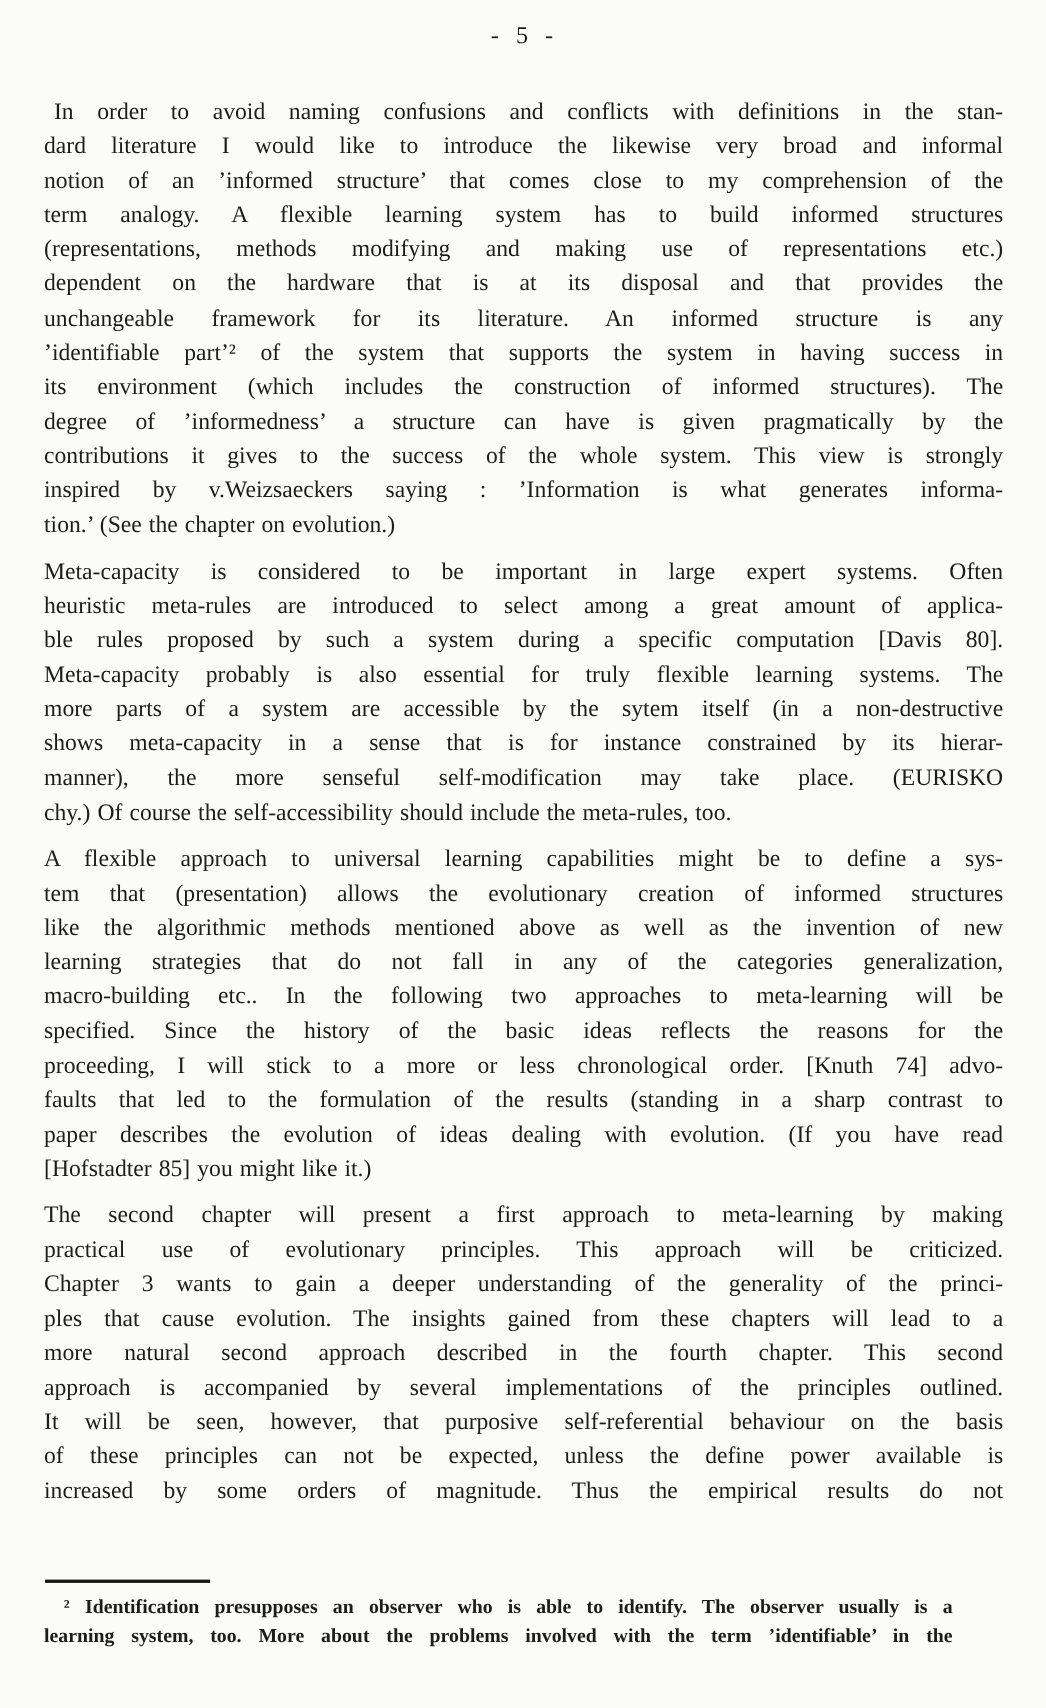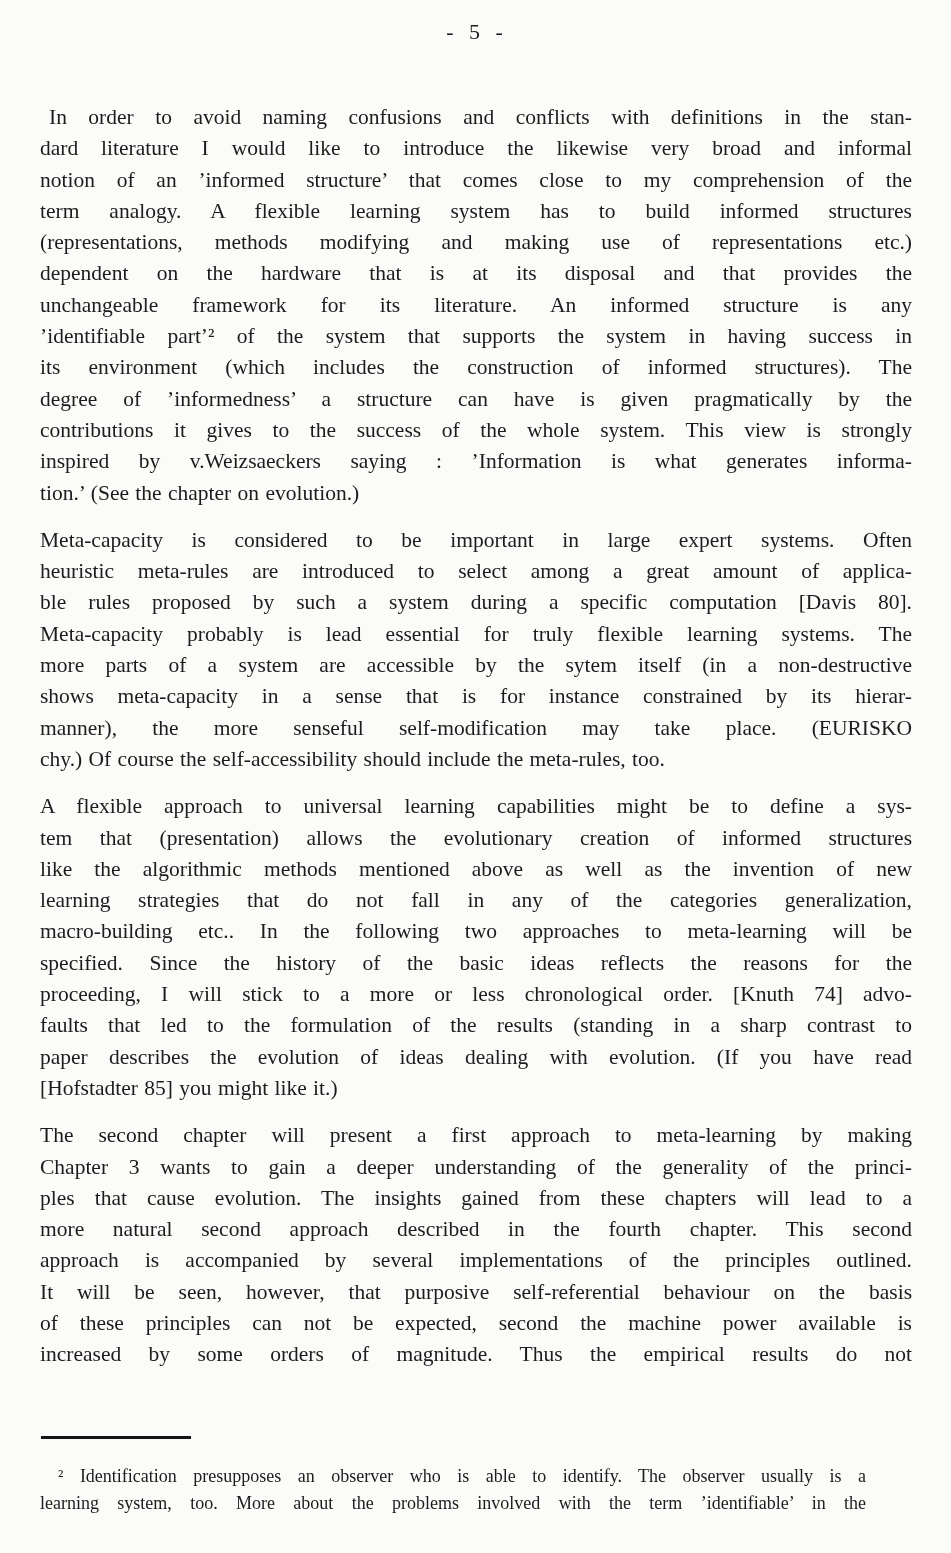--- a/index.html
+++ b/index.html
@@ -24,21 +24,21 @@
     word-spacing: 6px;
   }
   .body-text {
     position: absolute;
     left: 40px;
     top: 86px;
     width: 872px;
     font-size: 21.5px;
     line-height: 31.3px;
   }
-  .paragraph { margin: 16px 0 11px 0; }
+  .paragraph { margin: 0 0 11px 0; }
   .line {
     text-align: justify;
     text-align-last: justify;
     word-spacing: 1px;
   }
   .line.endline { text-align-last: left; }
   .line.indent { text-indent: 9px; }
   .footnote-sep {
     position: absolute;
     left: 41px;
@@ -51,20 +51,21 @@
     position: absolute;
     left: 40px;
     top: 1447px;
     width: 826px;
     font-size: 18px;
     line-height: 27px;
   }
   .fline {
     text-align: justify;
     text-align-last: justify;
+    font-weight: bold;
   }
   .fline.endline { text-align-last: left; }
   .fline.indent { text-indent: 18px; }
 </style>
 </head>
 <body>
 
 <div class="page">
   <div class="page-number">- 5 -</div>
 
@@ -81,46 +82,47 @@
         <div class="line">its environment (which includes the construction of informed structures). The</div>
         <div class="line">degree of ’informedness’ a structure can have is given pragmatically by the</div>
         <div class="line">contributions it gives to the success of the whole system. This view is strongly</div>
         <div class="line">inspired by v.Weizsaeckers saying : ’Information is what generates informa-</div>
         <div class="line endline">tion.’ (See the chapter on evolution.)</div>
       </div>
       <div class="paragraph">
         <div class="line">Meta-capacity is considered to be important in large expert systems. Often</div>
         <div class="line">heuristic meta-rules are introduced to select among a great amount of applica-</div>
         <div class="line">ble rules proposed by such a system during a specific computation [Davis 80].</div>
-        <div class="line">Meta-capacity probably is lead essential for truly flexible learning systems. The</div>
+        <div class="line">Meta-capacity probably is also essential for truly flexible learning systems. The</div>
         <div class="line">more parts of a system are accessible by the sytem itself (in a non-destructive</div>
         <div class="line">shows meta-capacity in a sense that is for instance constrained by its hierar-</div>
         <div class="line">manner), the more senseful self-modification may take place. (EURISKO</div>
         <div class="line endline">chy.) Of course the self-accessibility should include the meta-rules, too.</div>
       </div>
       <div class="paragraph">
         <div class="line">A flexible approach to universal learning capabilities might be to define a sys-</div>
         <div class="line">tem that (presentation) allows the evolutionary creation of informed structures</div>
         <div class="line">like the algorithmic methods mentioned above as well as the invention of new</div>
         <div class="line">learning strategies that do not fall in any of the categories generalization,</div>
         <div class="line">macro-building etc.. In the following two approaches to meta-learning will be</div>
         <div class="line">specified. Since the history of the basic ideas reflects the reasons for the</div>
         <div class="line">proceeding, I will stick to a more or less chronological order. [Knuth 74] advo-</div>
         <div class="line">faults that led to the formulation of the results (standing in a sharp contrast to</div>
         <div class="line">paper describes the evolution of ideas dealing with evolution. (If you have read</div>
         <div class="line endline">[Hofstadter 85] you might like it.)</div>
       </div>
       <div class="paragraph">
         <div class="line">The second chapter will present a first approach to meta-learning by making</div>
+        <div class="line">practical use of evolutionary principles. This approach will be criticized.</div>
         <div class="line">Chapter 3 wants to gain a deeper understanding of the generality of the princi-</div>
         <div class="line">ples that cause evolution. The insights gained from these chapters will lead to a</div>
         <div class="line">more natural second approach described in the fourth chapter. This second</div>
         <div class="line">approach is accompanied by several implementations of the principles outlined.</div>
         <div class="line">It will be seen, however, that purposive self-referential behaviour on the basis</div>
-        <div class="line">of these principles can not be expected, second the machine power available is</div>
+        <div class="line">of these principles can not be expected, unless the define power available is</div>
         <div class="line">increased by some orders of magnitude. Thus the empirical results do not</div>
       </div>
     </div>
 
   <div class="footnote-sep"></div>
 
   <div class="footnote" id="footnote">
       <div class="paragraph">
         <div class="fline indent">² Identification presupposes an observer who is able to identify. The observer usually is a</div>
         <div class="fline">learning system, too. More about the problems involved with the term ’identifiable’ in the</div>

